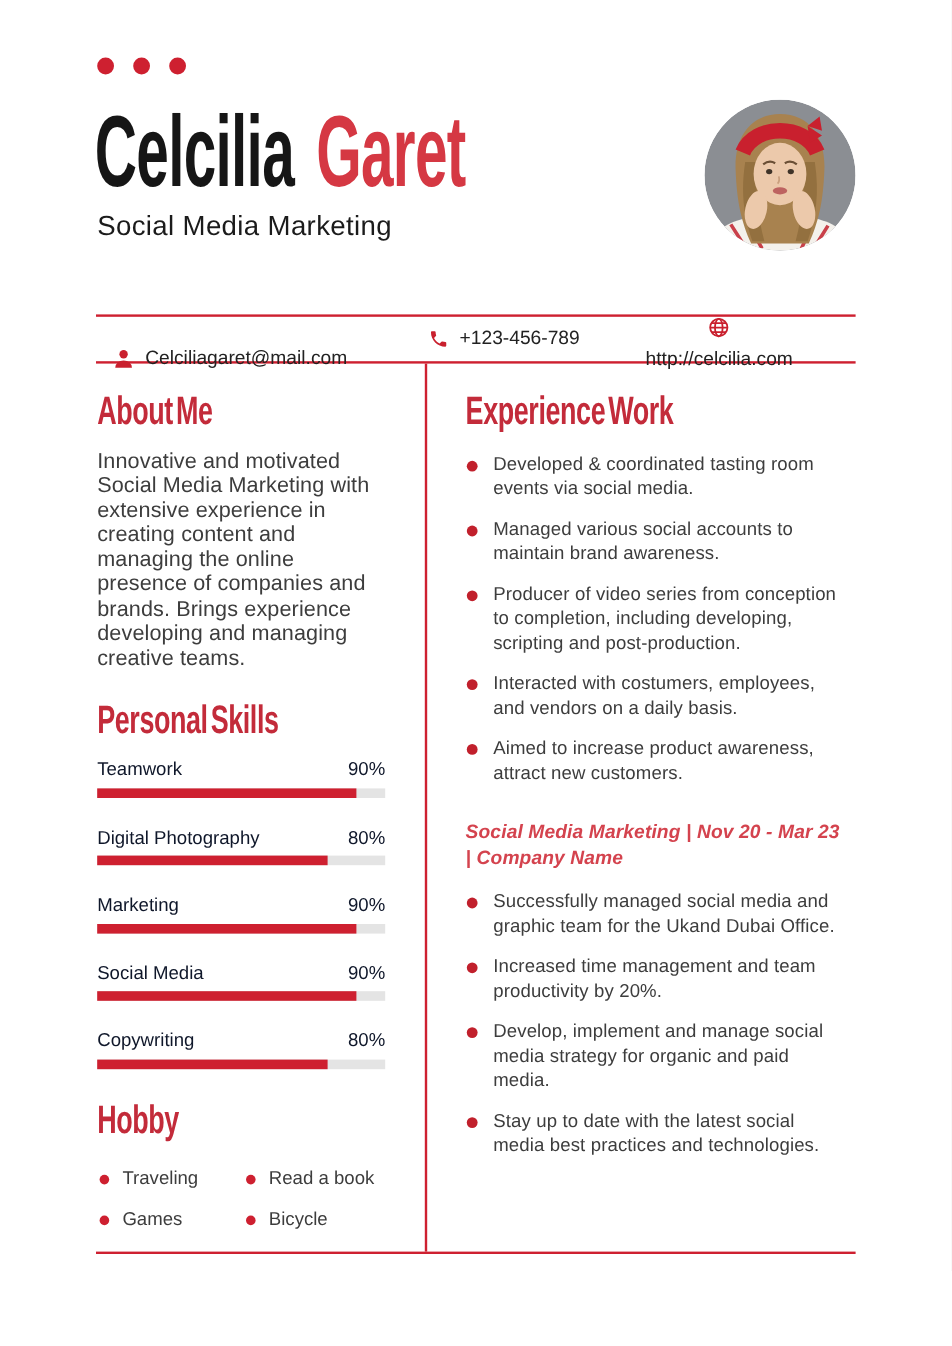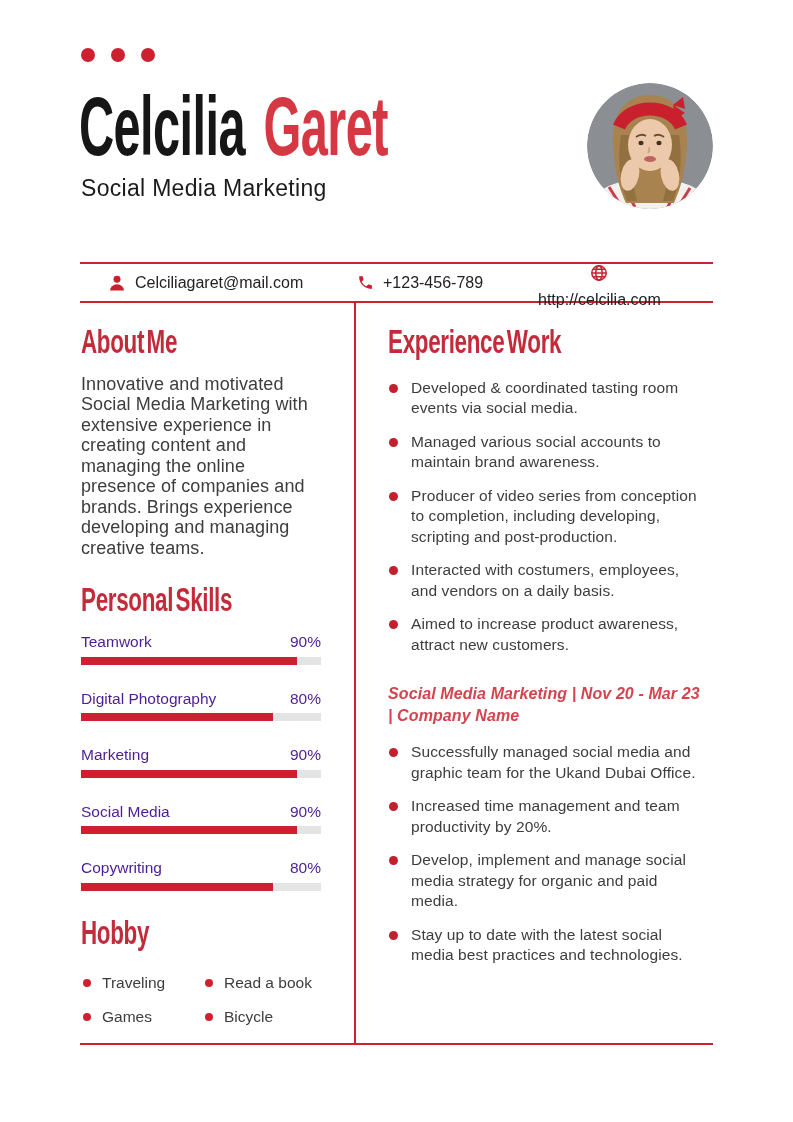--- a/index.html
+++ b/index.html
@@ -23,37 +23,37 @@
   .n-black{color:var(--name-black);}
   .n-red{color:var(--name-red); margin-left:32px;}
   .subtitle{position:absolute; left:81px; top:174px; font-size:23px; line-height:1.25; color:#1b1b1b; letter-spacing:0.3px;}
   .photo{position:absolute; left:587px; top:83px; width:126px; height:126px; border-radius:50%; overflow:hidden;}
   
   .contact-bar{
     position:absolute; left:80px; top:262px; width:633px; height:41px;
     border-top:2px solid var(--accent); border-bottom:2px solid var(--accent);
   }
   .contact-item{position:absolute; top:0; height:100%; display:flex; align-items:center; gap:9px; font-size:16px; color:#222222;}
-  .ci-email{left:28px;} .ci-phone{left:277px;} .ci-web{left:458px;flex-direction:column;}
+  .ci-email{left:14px;margin-top:16px;} .ci-phone{left:277px;} .ci-web{left:458px;flex-direction:column;}
   .cicon{display:flex; align-items:center;}
   
   .v-divider{position:absolute; left:354px; top:303px; width:2px; height:740px; background:var(--accent);}
   .bottom-line{position:absolute; left:80px; top:1043px; width:633px; height:2px; background:var(--accent);}
   
   .left-col{position:absolute; left:81px; top:324px; width:240px;}
   .right-col{position:absolute; left:388px; top:324px; width:312px;}
   h2.section{
     font-size:33px; line-height:1.12; font-weight:700; color:var(--heading-red);
     letter-spacing:-0.5px; word-spacing:-5px; transform:scaleX(0.68); transform-origin:left center; white-space:nowrap;
   }
   .about-text{margin-top:13px; font-size:18px; line-height:20.5px; letter-spacing:0.1px;}
   
   .skills-list{margin-top:13px;}
   .skill{margin-bottom:24px;}
-  .skill-row{display:flex; justify-content:space-between; align-items:baseline; font-size:15.5px; line-height:20.5px; color:#4c1d95;}
+  .skill-row{display:flex; justify-content:space-between; align-items:baseline; font-size:15.5px; line-height:20.5px; color:#0f172a;}
   .skill-bar{margin-top:4px; height:8px; width:100%; background:var(--bar-track);}
   .skill-fill{height:100%; background:var(--accent); width:50%;}
   h2.hobby-h{margin-top:6px;}
   .hobby-list{margin-top:20px; list-style:none; display:grid; grid-template-columns:122px auto; row-gap:13px; font-size:15.5px; line-height:21px;}
   .hobby-list li{position:relative; padding-left:21px;}
   .hobby-list li::before{content:""; position:absolute; left:2px; top:7px; width:8px; height:8px; border-radius:50%; background:var(--accent);}
   
   .job-title{margin-top:13px; font-size:16px; line-height:21.5px; font-style:italic; font-weight:600; color:var(--job-title-red); letter-spacing:0.1px;}
   .job-title.second{margin-top:28px;}
   .bullets{margin-top:17px; list-style:none;}

